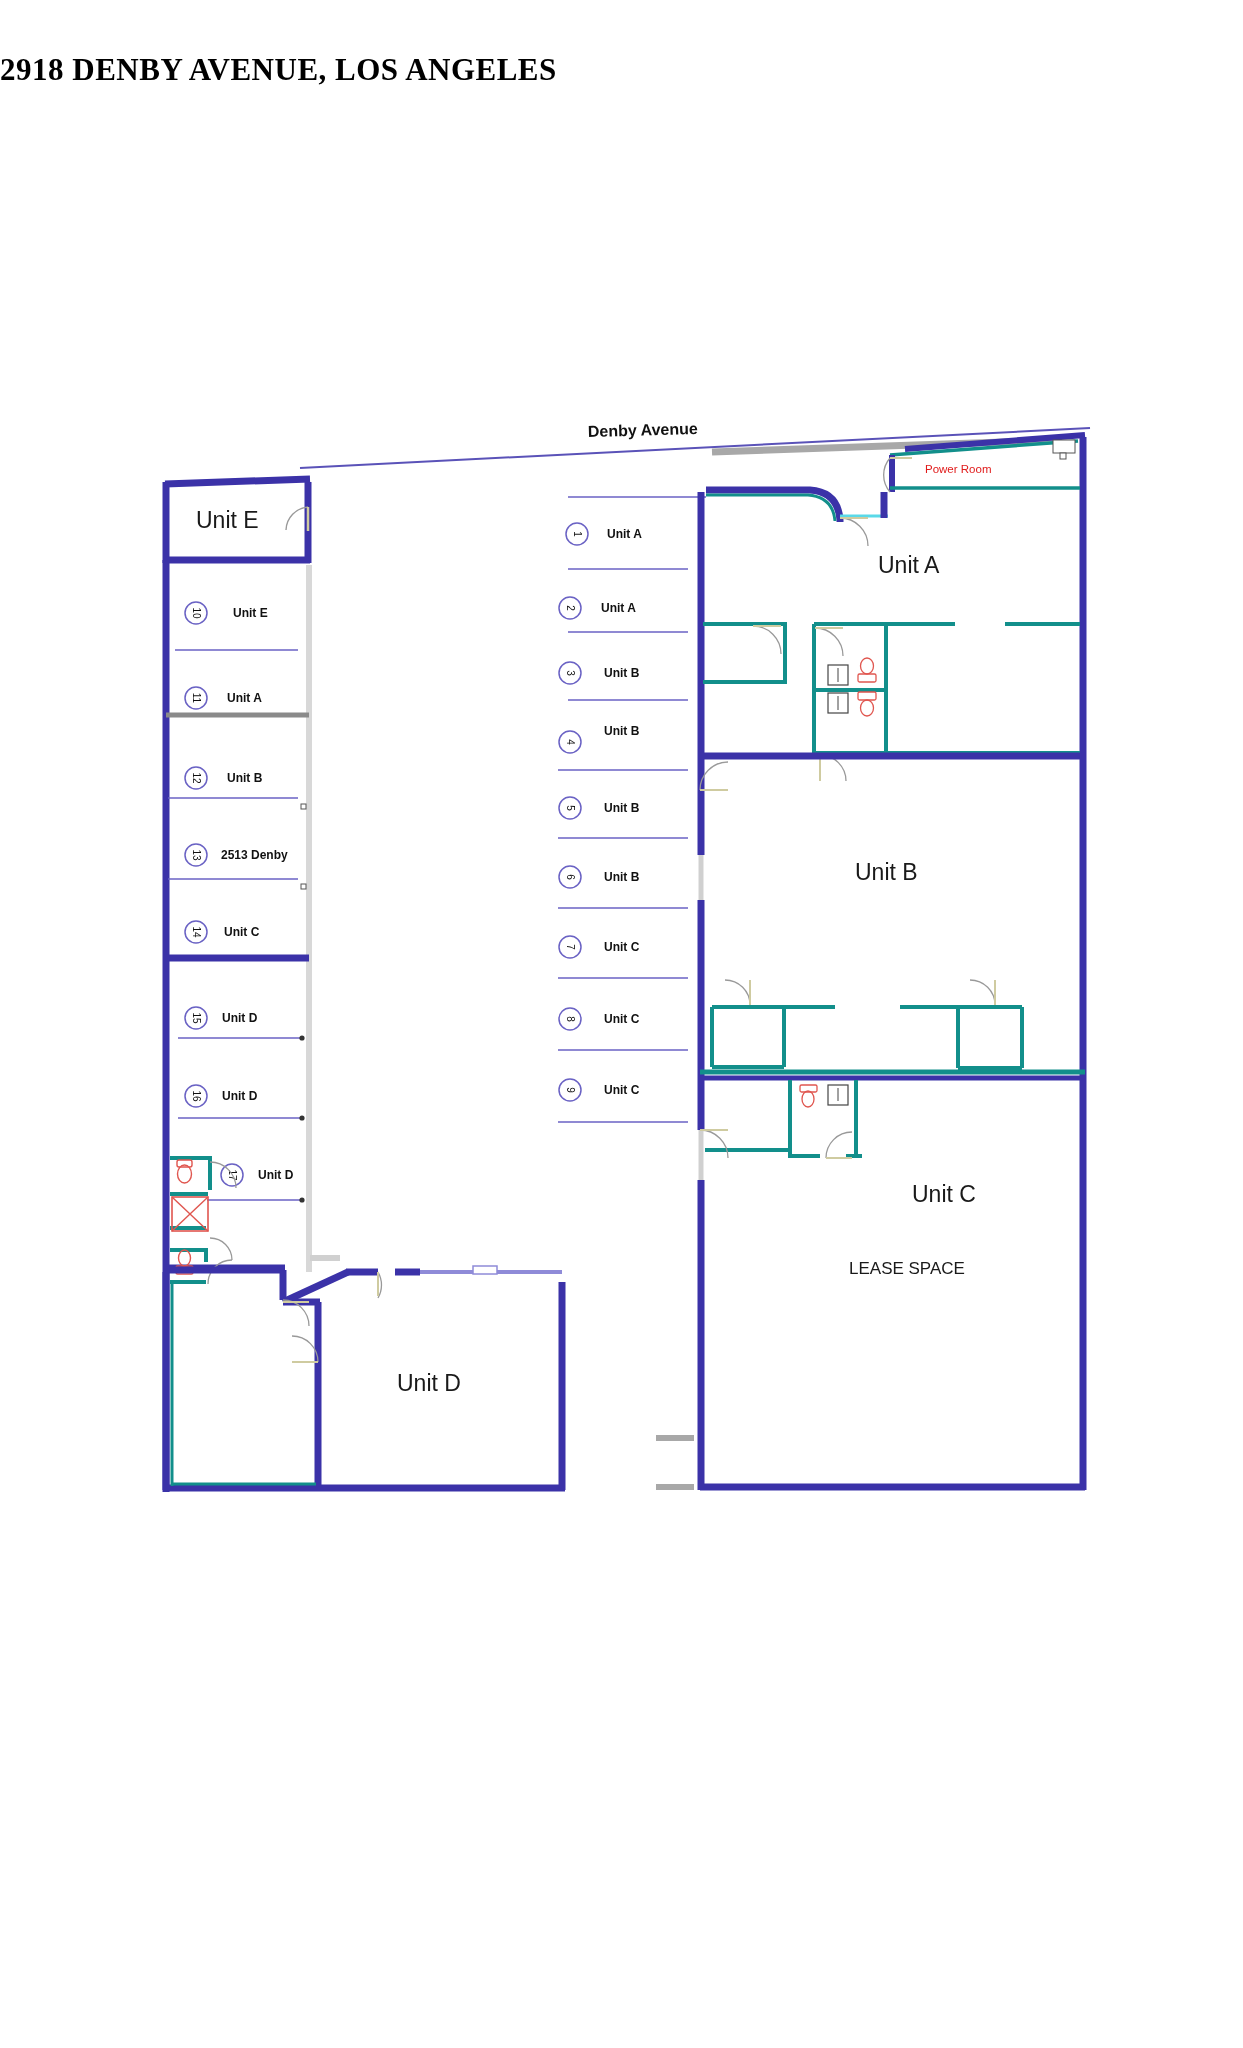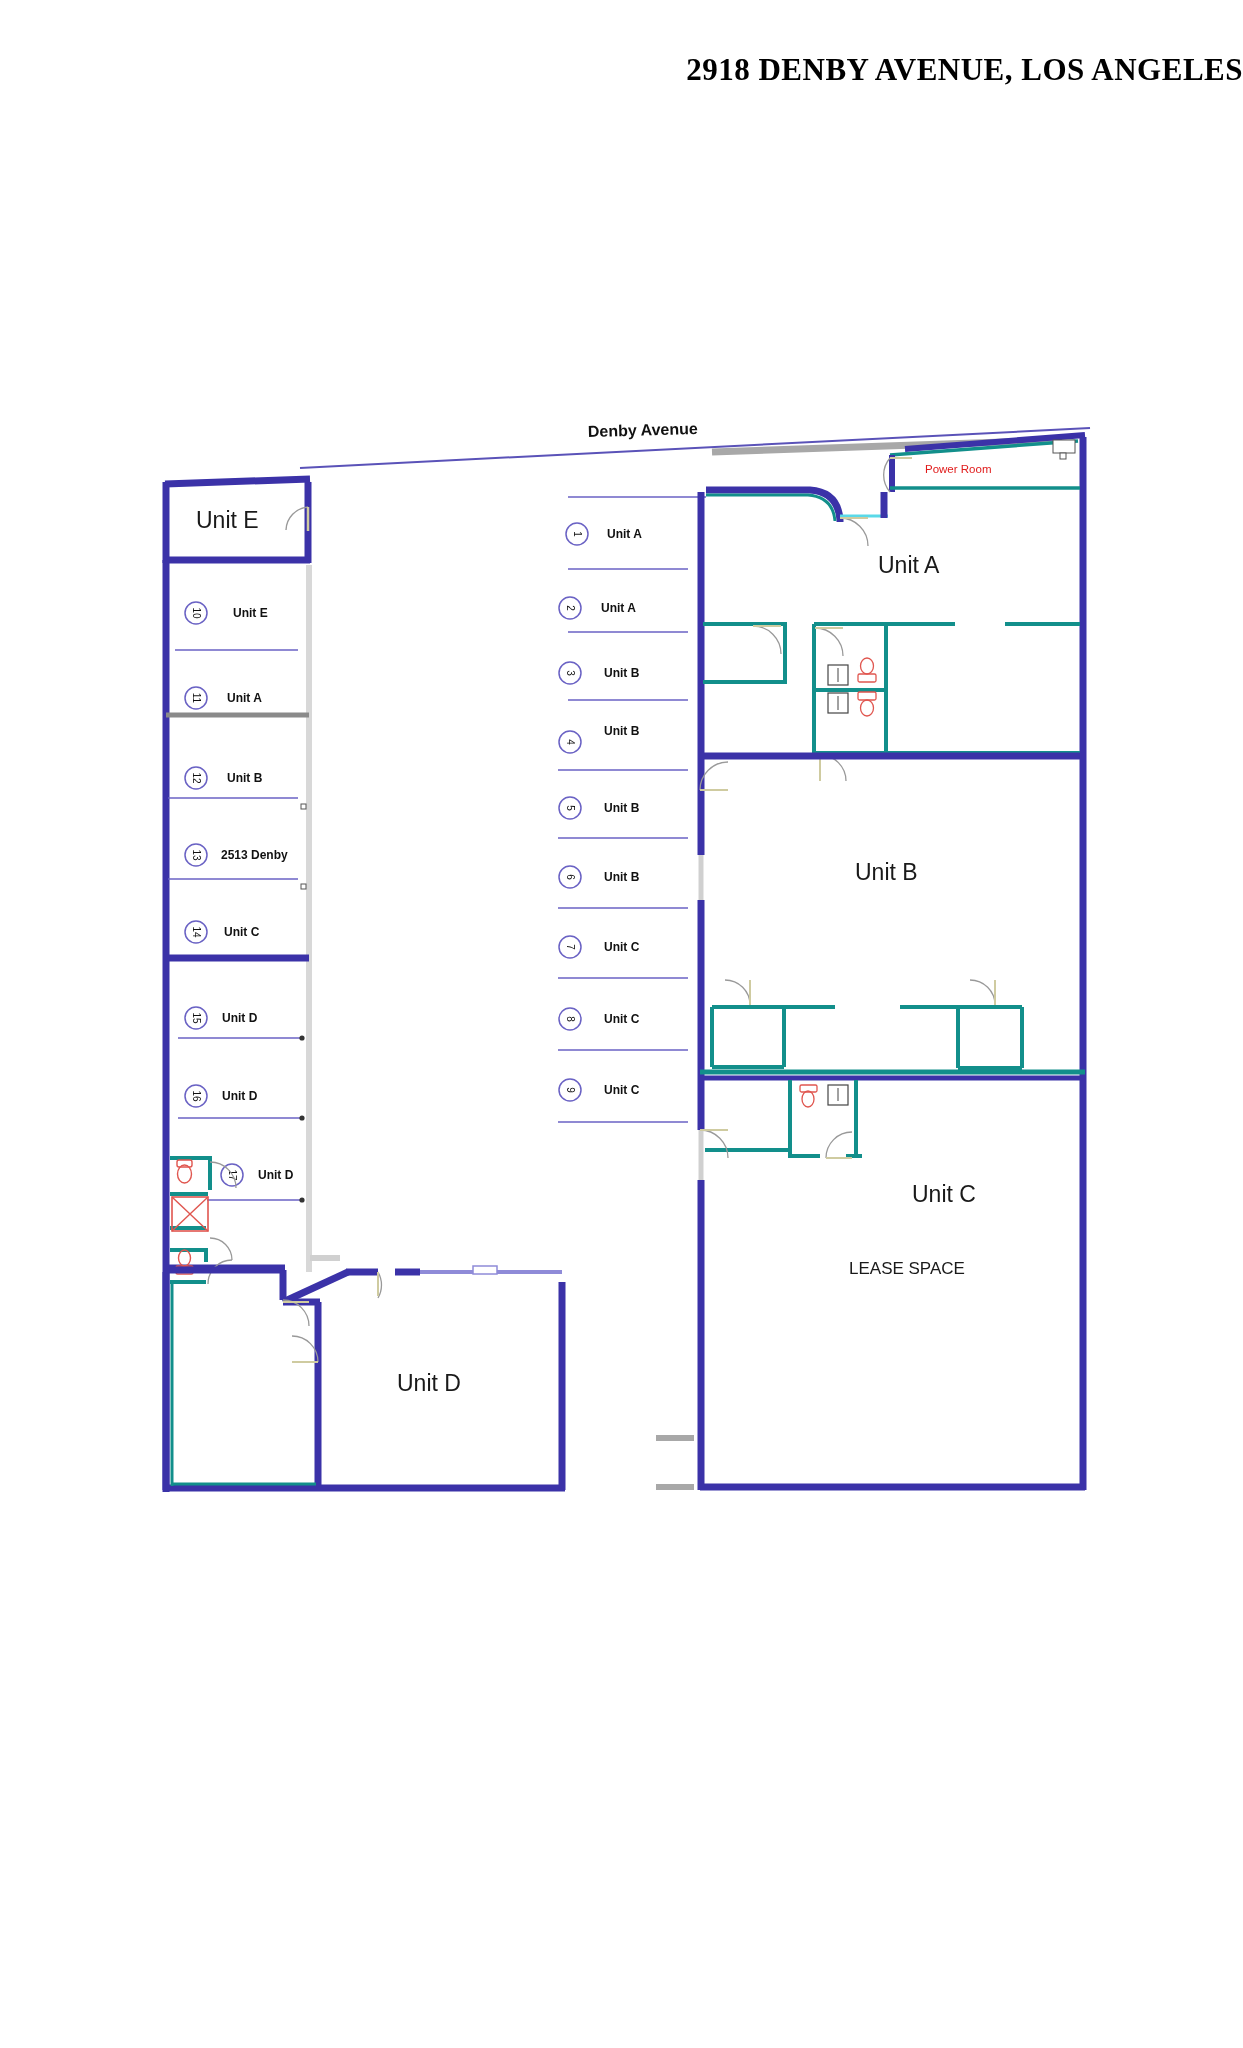--- a/index.html
+++ b/index.html
@@ -13,21 +13,21 @@
     height: 2048px;
     background: #ffffff;
     font-family: "Liberation Sans", sans-serif;
     overflow: hidden;
   }
   #plan-title {
     position: absolute;
     top: 52px;
     left: 0;
     width: 1243px;
-    text-align: right;
+    text-align: left;
     font-family: "Liberation Serif", serif;
     font-weight: bold;
     font-size: 31px;
     letter-spacing: 0.5px;
     color: #000000;
     white-space: nowrap;
   }
   svg#floorplan {
     position: absolute;
     top: 0;

